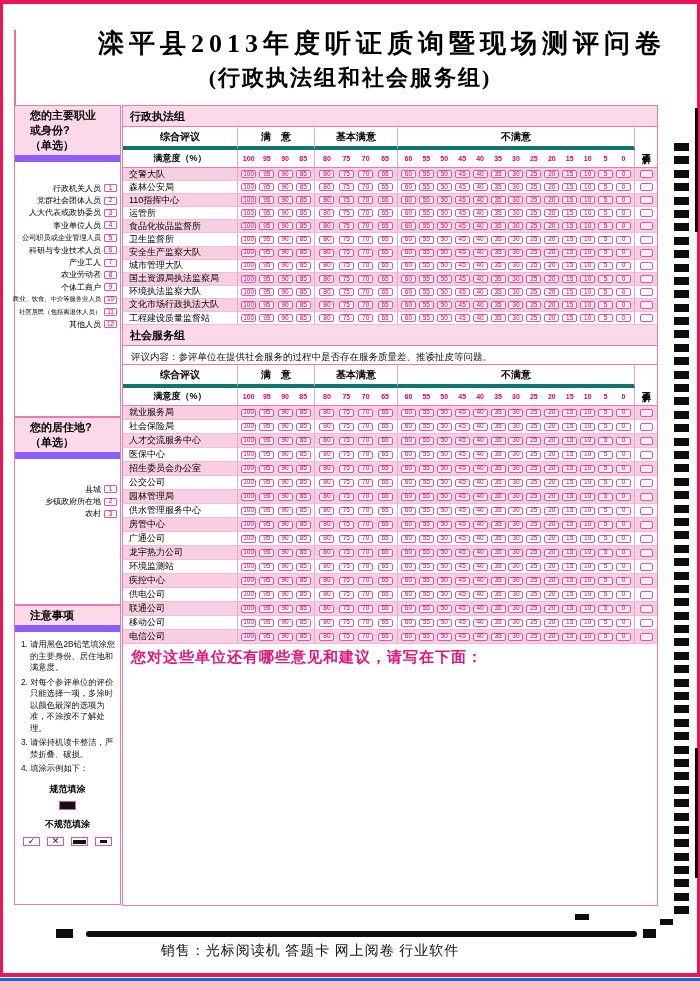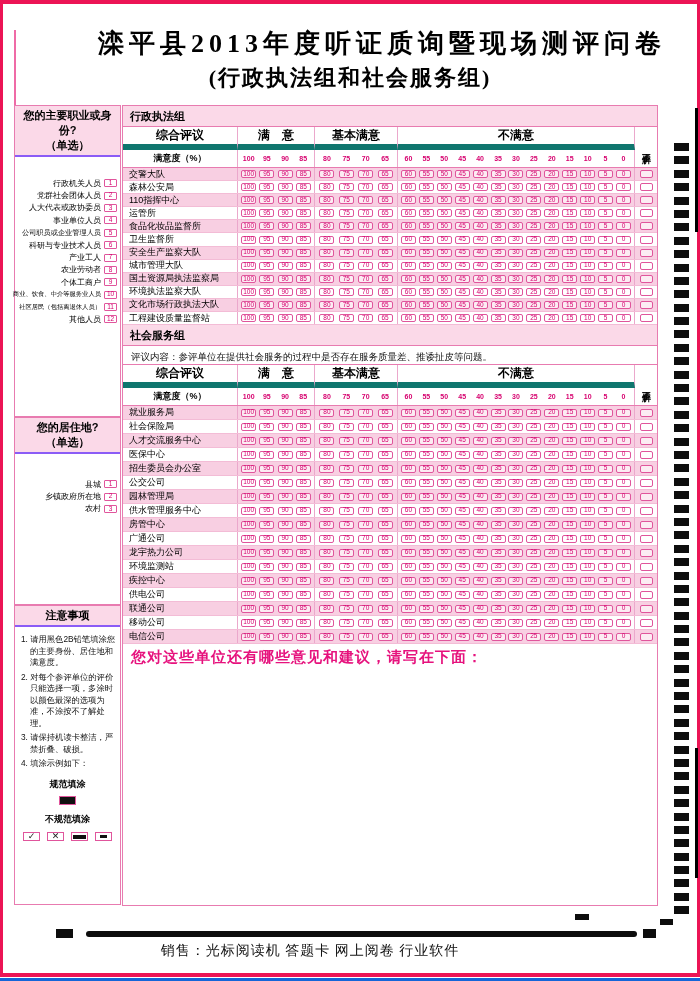--- a/index.html
+++ b/index.html
@@ -18,22 +18,22 @@
   
   .title1{position:absolute;top:26px;left:0;width:100%;text-align:center;
           font-family:"Liberation Serif","DejaVu Serif",serif;font-weight:700;font-size:26px;letter-spacing:5px;margin-left:32px;}
   .title2{position:absolute;top:63px;left:0;width:100%;text-align:center;
           font-family:"Liberation Serif","DejaVu Serif",serif;font-weight:700;font-size:22px;letter-spacing:2px;}
 
   
   .sidebar{position:absolute;left:14px;top:105px;width:107px;}
   .sb-box{border:1px solid #e87bb0;background:#fff;}
   .sb-occ{height:312px;} .sb-res{height:188px;} .sb-notes{height:300px;}
-  .sb-head{background:#fbd9e8;border-bottom:2px solid #8b5cf6;text-align:center;
-           font-weight:700;font-size:11px;line-height:15px;padding:2px 0;}
+  .sb-head{background:#fbd9e8;border-bottom:7px solid #8b5cf6;
+           font-weight:700;font-size:11px;line-height:15px;padding:2px 15px;}
   .sb-list{padding-top:20px;}
   .sb-res .sb-list{padding-top:24px;}
   .sb-item{display:flex;justify-content:flex-end;align-items:center;height:12.4px;
            font-size:8px;padding-right:3px;gap:3px;white-space:nowrap;}
   .numbox{flex:0 0 auto;min-width:13px;height:8px;border:1px solid #e0559c;border-radius:1px;
           color:#d6006e;font-size:6.5px;line-height:6.5px;text-align:center;background:#fff;
           display:flex;align-items:center;justify-content:center;padding:0 1px;}
   .notes-list{padding:7px 4px 0 6px;}
   .note{font-size:8.3px;line-height:11.5px;margin-bottom:3px;padding-left:9px;text-indent:-9px;color:#111;}
   .ex-label{text-align:center;font-size:9px;font-weight:700;margin-top:8px;}
@@ -49,22 +49,22 @@
   .band{height:21px;background:#fbd9e8;border-bottom:1px solid #e87bb0;font-size:11px;font-weight:700;padding:3px 7px;}
   .review{border-bottom:1px solid #e87bb0;padding:2px 8px 0;font-size:9.5px;color:#111;}
   .review .rline{line-height:17px;white-space:nowrap;}
   .review .rline:nth-child(2){padding-left:57px;}
   .review .rline:nth-child(3){padding-left:71px;}
   .sec-0 .review{height:56px;}
   .sec-1 .review{height:19px;}
 
   .thead{display:grid;grid-template-columns:115px 77px 83px 237px 22px;grid-template-rows:23px 17px;
          border-bottom:1px solid #e87bb0;}
-  .hc{display:flex;align-items:center;justify-content:center;font-weight:700;font-size:12px;
-      border-right:1px solid #eba8cc;border-bottom:6px solid #0f766e;}
+  .hc{display:flex;align-items:center;justify-content:center;font-weight:700;font-size:10px;
+      border-right:1px solid #eba8cc;border-bottom:4px solid #0f766e;}
   .hc.r2{border-bottom:none;font-size:9px;}
   .unk-head{grid-row:1/3;grid-column:5;display:flex;align-items:center;justify-content:center;
             writing-mode:vertical-lr;font-size:9px;font-weight:700;letter-spacing:1px;}
   .hnums{display:flex;align-items:center;justify-content:space-evenly;border-right:1px solid #eba8cc;}
   .hnums.last, .grp.last{border-right:1px solid #eba8cc;}
   .num{width:15px;text-align:center;font-size:7px;font-weight:700;color:#d6006e;}
 
   .trow{display:grid;grid-template-columns:115px 77px 83px 237px 22px;height:13.1px;
         border-bottom:1px solid #f3bcd6;}
   .sec-1 .trow{height:14px;}

